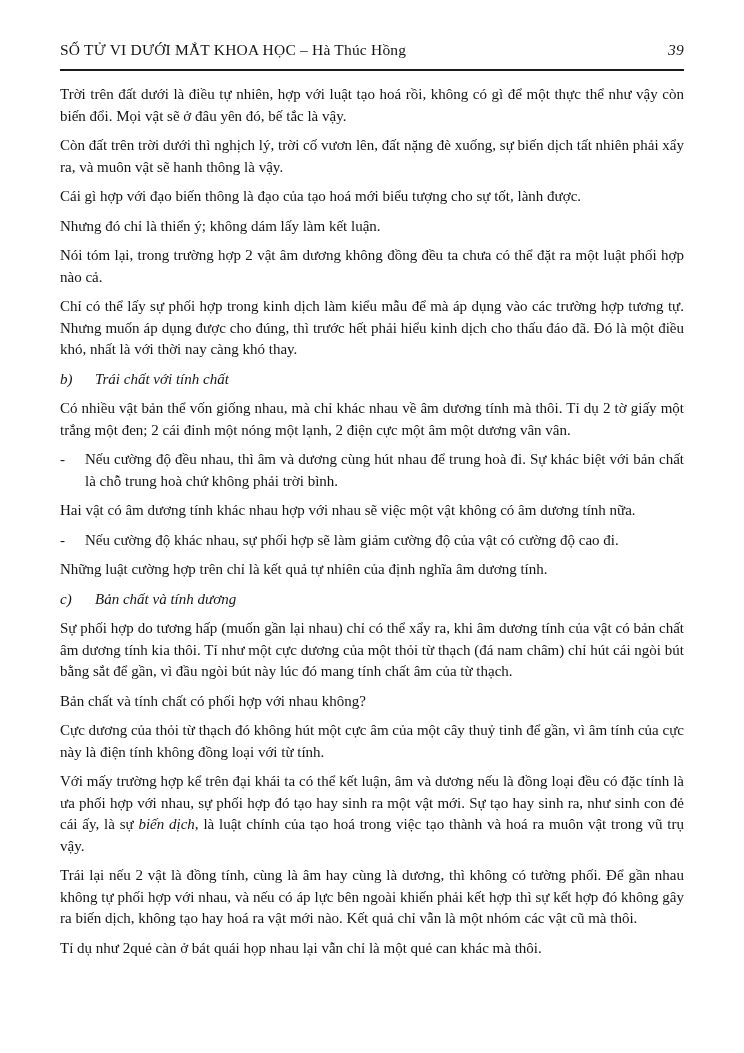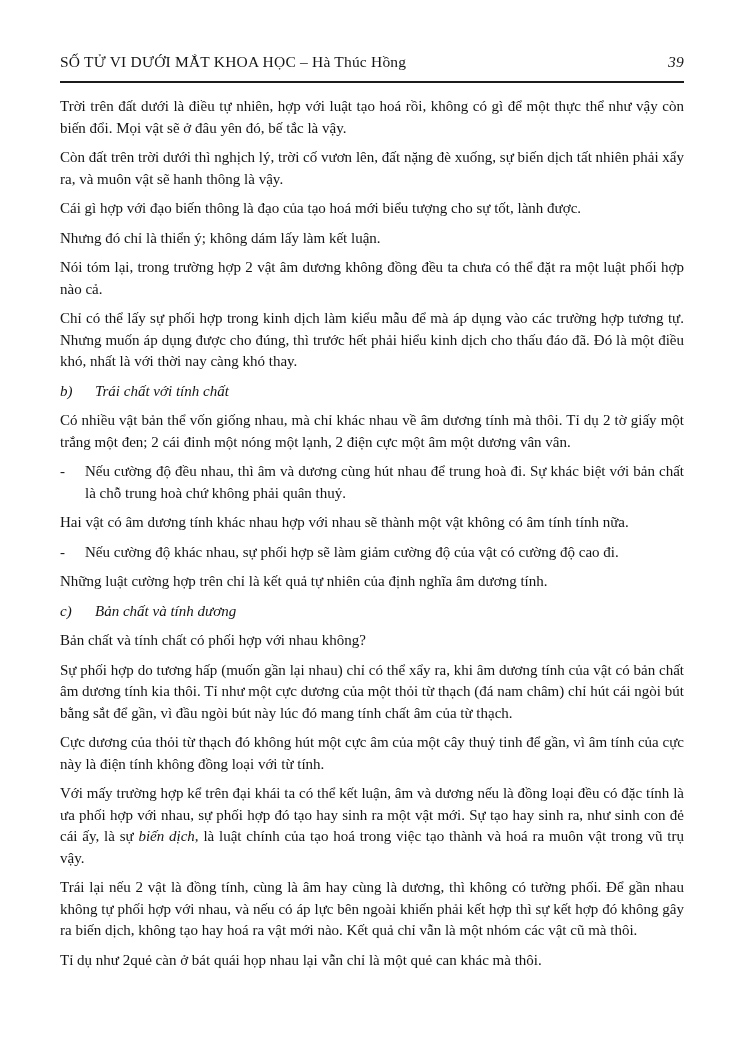--- a/index.html
+++ b/index.html
@@ -11,21 +11,21 @@
     width: 744px;
     height: 1053px;
     overflow: hidden;
     font-family: "Liberation Serif", "DejaVu Serif", serif;
     color: #141414;
   }
   .page {
     box-sizing: border-box;
     width: 744px;
     height: 1053px;
-    padding: 52px 60px 0 60px;
+    padding: 40px 60px 0 60px;
     background: #ffffff;
   }
   .page-header {
     display: flex;
     justify-content: space-between;
     align-items: baseline;
     font-size: 15.5px;
     line-height: 20px;
     letter-spacing: 0.2px;
   }
@@ -84,32 +84,32 @@
       <p class="para"><span>Nhưng đó chỉ là thiển ý; không dám lấy làm kết luận.</span></p>
       <p class="para"><span>Nói tóm lại, trong trường hợp 2 vật âm dương không đồng đều ta chưa có thể đặt ra một luật phối hợp nào cả.</span></p>
       <p class="para"><span>Chỉ có thể lấy sự phối hợp trong kinh dịch làm kiểu mẫu để mà áp dụng vào các trường hợp tương tự. Nhưng muốn áp dụng được cho đúng, thì trước hết phải hiểu kinh dịch cho thấu đáo đã. Đó là một điều khó, nhất là với thời nay càng khó thay.</span></p>
       <p class="heading">
         <span class="hlabel">b)</span>
         <span class="htext"><span>Trái chất với tính chất</span></span>
       </p>
       <p class="para"><span>Có nhiều vật bản thể vốn giống nhau, mà chỉ khác nhau về âm dương tính mà thôi. Tỉ dụ 2 tờ giấy một trắng một đen; 2 cái đinh một nóng một lạnh, 2 điện cực một âm một dương vân vân.</span></p>
       <p class="bullet">
         <span class="dash">-</span>
-        <span class="btext"><span>Nếu cường độ đều nhau, thì âm và dương cùng hút nhau để trung hoà đi. Sự khác biệt với bản chất là chỗ trung hoà chứ không phải quân thuỷ.</span></span>
+        <span class="btext"><span>Nếu cường độ đều nhau, thì âm và dương cùng hút nhau để trung hoà đi. Sự khác biệt với bản chất là chỗ trung hoà chứ không phải trời bình.</span></span>
       </p>
-      <p class="para"><span>Hai vật có âm dương tính khác nhau hợp với nhau sẽ thành một vật không có âm tính tính nữa.</span></p>
+      <p class="para"><span>Hai vật có âm dương tính khác nhau hợp với nhau sẽ việc một vật không có âm dương tính nữa.</span></p>
       <p class="bullet">
         <span class="dash">-</span>
         <span class="btext"><span>Nếu cường độ khác nhau, sự phối hợp sẽ làm giảm cường độ của vật có cường độ cao đi.</span></span>
       </p>
       <p class="para"><span>Những luật cường hợp trên chỉ là kết quả tự nhiên của định nghĩa âm dương tính.</span></p>
       <p class="heading">
         <span class="hlabel">c)</span>
         <span class="htext"><span>Bản chất và tính dương</span></span>
       </p>
+      <p class="para"><span>Sự phối hợp do tương hấp (muốn gần lại nhau) chỉ có thể xẩy ra, khi âm dương tính của vật có bản chất âm dương tính kia thôi. Tỉ như một cực dương của một thỏi từ thạch (đá nam châm) chỉ hút cái ngòi bút bằng sắt để gần, vì đầu ngòi bút này lúc đó mang tính chất âm của từ thạch.</span></p>
       <p class="para"><span>Bản chất và tính chất có phối hợp với nhau không?</span></p>
-      <p class="para"><span>Sự phối hợp do tương hấp (muốn gần lại nhau) chỉ có thể xẩy ra, khi âm dương tính của vật có bản chất âm dương tính kia thôi. Tỉ như một cực dương của một thỏi từ thạch (đá nam châm) chỉ hút cái ngòi bút bằng sắt để gần, vì đầu ngòi bút này lúc đó mang tính chất âm của từ thạch.</span></p>
       <p class="para"><span>Cực dương của thỏi từ thạch đó không hút một cực âm của một cây thuỷ tinh để gần, vì âm tính của cực này là điện tính không đồng loại với từ tính.</span></p>
       <p class="para"><span>Với mấy trường hợp kể trên đại khái ta có thể kết luận, âm và dương nếu là đồng loại đều có đặc tính là ưa phối hợp với nhau, sự phối hợp đó tạo hay sinh ra một vật mới. Sự tạo hay sinh ra, như sinh con đẻ cái ấy, là sự </span><i>biến dịch</i><span>, là luật chính của tạo hoá trong việc tạo thành và hoá ra muôn vật trong vũ trụ vậy.</span></p>
       <p class="para"><span>Trái lại nếu 2 vật là đồng tính, cùng là âm hay cùng là dương, thì không có tường phối. Để gần nhau không tự phối hợp với nhau, và nếu có áp lực bên ngoài khiến phải kết hợp thì sự kết hợp đó không gây ra biến dịch, không tạo hay hoá ra vật mới nào. Kết quả chỉ vẫn là một nhóm các vật cũ mà thôi.</span></p>
       <p class="para"><span>Tỉ dụ như 2quẻ càn ở bát quái họp nhau lại vẫn chỉ là một quẻ can khác mà thôi.</span></p>
     </main>
 </div>
 
 </body></html>

